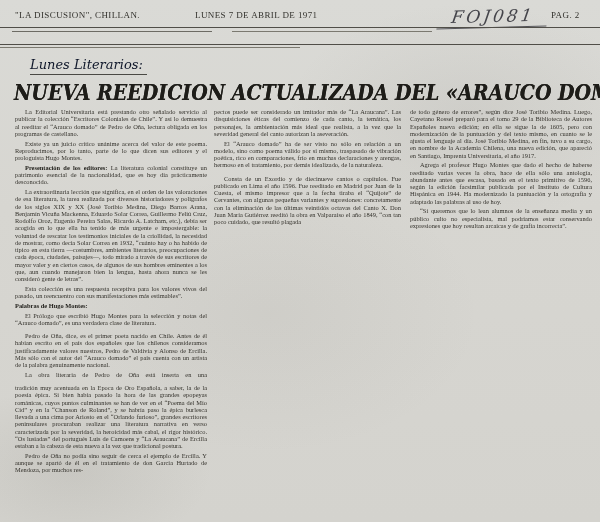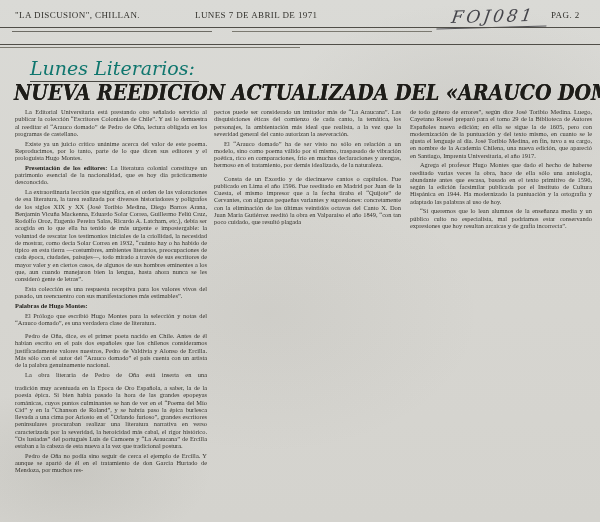--- a/index.html
+++ b/index.html
@@ -26,22 +26,22 @@
   }
   .rule{position:absolute;background:#504e48;height:1px;}
   .r1{top:27px;left:0;width:600px;}
   .r1b{top:31px;left:12px;width:200px;background:#6d6b64;}
   .r1c{top:31px;left:232px;width:200px;background:#7b796ف0;background:#7b7970;}
   .r2{top:44px;left:0;width:600px;}
   .r2b{top:47px;left:0;width:300px;background:#7b7970;}
   
   .kicker{
     position:absolute;left:30px;top:57px;
-    font-family:"DejaVu Serif", serif;font-style:italic;font-size:19px;
-    color:#0f766e;border-bottom:1.2px solid #4a4944;padding:0 4px 2px 0;
+    font-family:"DejaVu Serif", serif;font-style:italic;font-size:13px;
+    color:#0f172a;border-bottom:1.2px solid #4a4944;padding:0 4px 2px 0;
   }
   .headline{
     position:absolute;left:14px;top:78px;width:572px;height:26px;
     font-family:"DejaVu Serif", serif;font-weight:bold;font-style:italic;
     font-size:19px;color:#1e1d19;white-space:nowrap;
     text-align:justify;text-align-last:justify;-moz-text-align-last:justify;
     transform:scaleY(1.22);transform-origin:top left;
     text-shadow:0 0 .4px #1e1d19;
   }
   .headline:after{content:"";display:inline-block;width:100%;}

